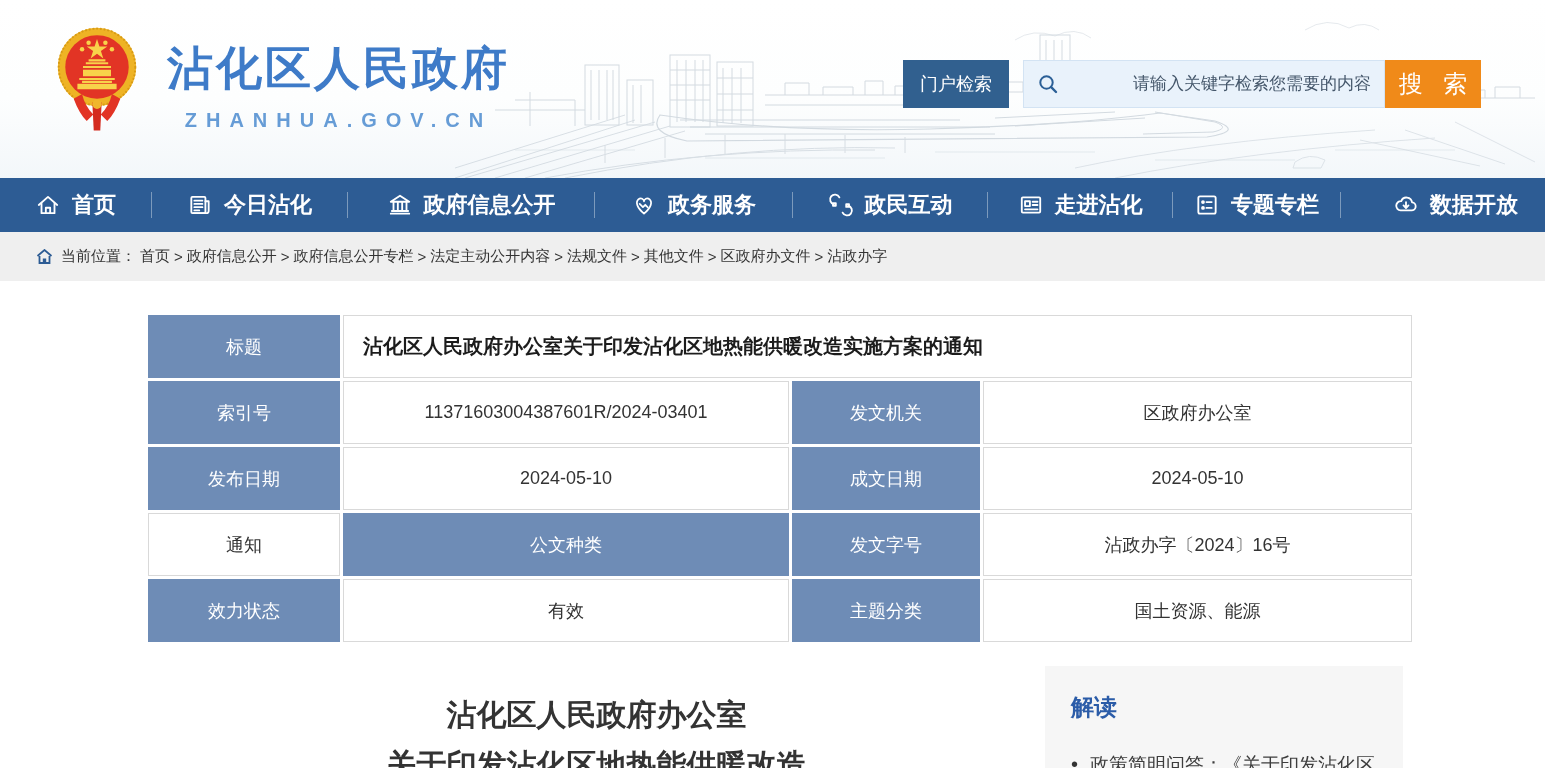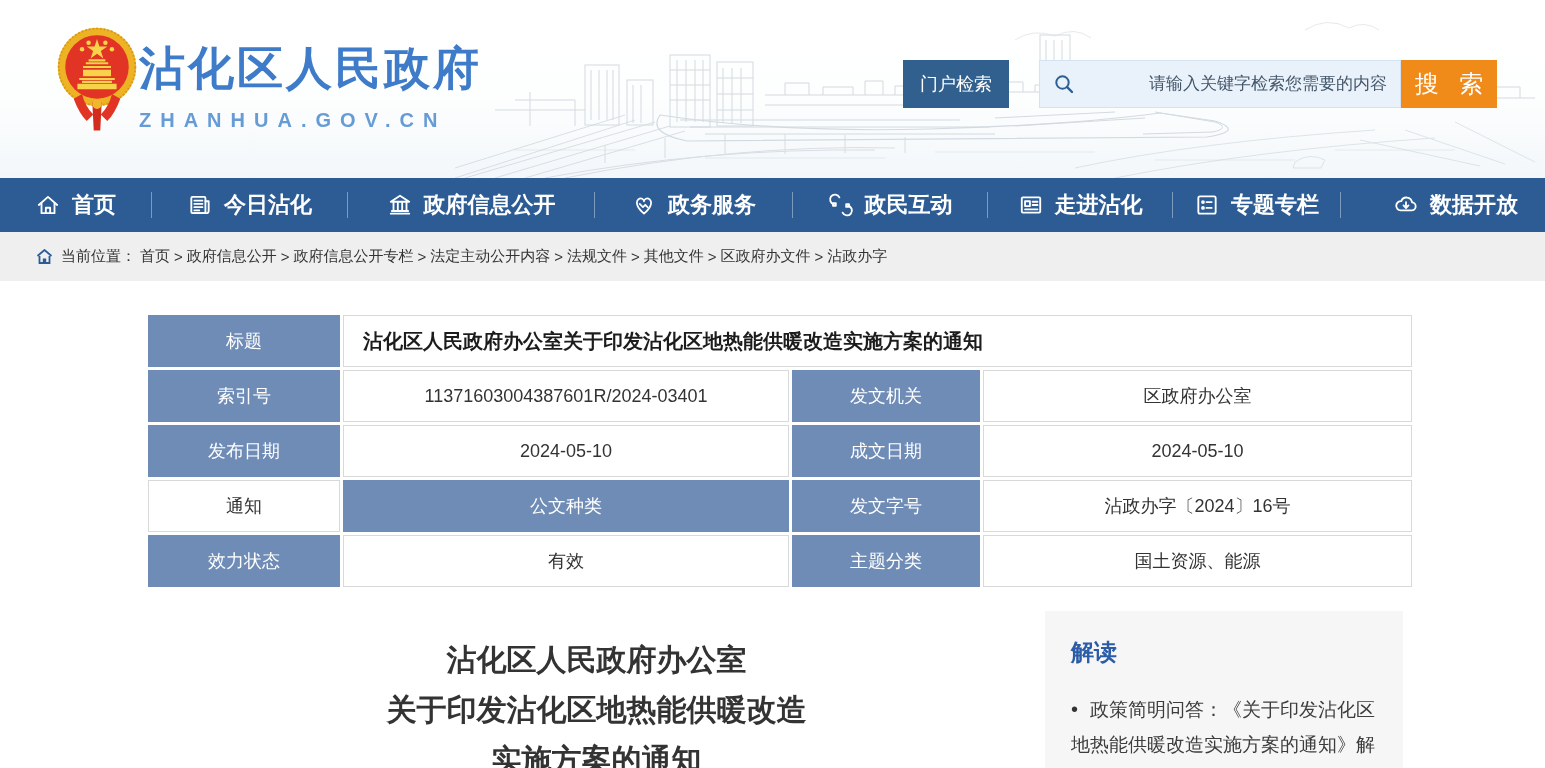--- a/index.html
+++ b/index.html
@@ -5,26 +5,26 @@
   * { margin:0; padding:0; box-sizing:border-box; }
   html,body { width:1545px; height:768px; overflow:hidden; background:#fff;
     font-family:"Liberation Sans","DejaVu Sans",sans-serif; }
 
   
   .header { position:relative; width:100%; height:178px;
     background:linear-gradient(180deg,#ffffff 0%,#fdfefe 55%,#f3f7fa 100%); overflow:hidden; }
   .sketch { position:absolute; left:455px; top:0; width:1090px; height:178px; }
   .logo { position:absolute; left:55px; top:24px; display:flex; align-items:flex-start; }
   .emblem { width:84px; height:112px; }
-  .site-text { padding-top:14px; }
+  .site-text { margin-left:28px; padding-top:14px;text-align:center; }
   .site-name { font-size:46px; font-weight:bold; color:#3e7bc8; letter-spacing:3px; }
   .site-domain { font-size:20px; color:#669cd6; letter-spacing:9px; margin-top:9px; font-weight:bold; }
   .search-area { position:absolute; left:903px; top:60px; height:48px; display:flex; align-items:stretch; }
   .portal-btn { width:106px; background:#31608f; color:#fff; font-size:18px; border:none;
-    display:flex; align-items:center; justify-content:center; margin-right:30px; cursor:pointer; }
+    display:flex; align-items:center; justify-content:center; margin-right:14px; cursor:pointer; }
   .search-box { width:362px; background:#e9f2fb; border:1px solid #d3e3f3;
     display:flex; align-items:center; padding:0 13px; }
   .search-box svg { flex:0 0 auto; margin-right:10px; }
   .search-box input { flex:1; border:none; outline:none; background:transparent;
     font-size:17px; color:#333; font-family:inherit;text-align:right; }
   .search-box input::placeholder { color:#44566a; opacity:1; }
   .search-btn { width:96px; background:#f08a19; border:none; color:#fff; font-size:24px;
     letter-spacing:7px; padding-left:7px; display:flex; align-items:center; justify-content:center; cursor:pointer; }
 
   
@@ -41,21 +41,21 @@
   .breadcrumb { width:100%; height:49px; background:#efefef; display:flex; align-items:center;
     padding-left:36px; font-size:15px; color:#333; }
   .breadcrumb svg { margin-right:8px; }
   .crumb-label { margin-right:4px; }
   .crumb { cursor:pointer; }
   .crumb-sep { margin:0 4px; color:#333; }
 
   
   .doc-table { margin:34px 0 0 148px; width:1255px; display:grid;
     grid-template-columns:192px 446px 188px 429px; gap:3px; }
-  .cell { height:52px; display:flex; align-items:center; justify-content:center; font-size:18px;text-align:center; }
+  .cell { height:63px; display:flex; align-items:center; justify-content:center; font-size:18px;text-align:center; }
   .th { background:#6e8cb6; color:#fff; }
   .td { background:#fff; border:1px solid #d9d9d9; color:#333; }
   .td-title { grid-column:2 / 5; justify-content:flex-start; padding-left:19px;
     font-weight:bold; font-size:20px; color:#1c1c1c; }
 
   
   .bottom { margin:24px 0 0 148px; width:1255px; display:flex; align-items:flex-start; }
   .doc-title { flex:1; text-align:center; padding-top:24px; font-size:30px; font-weight:bold;
     color:#333; line-height:50px; }
   .sidebar { width:358px; min-height:157px; background:#f6f6f6; padding:26px 26px 30px 26px; }

